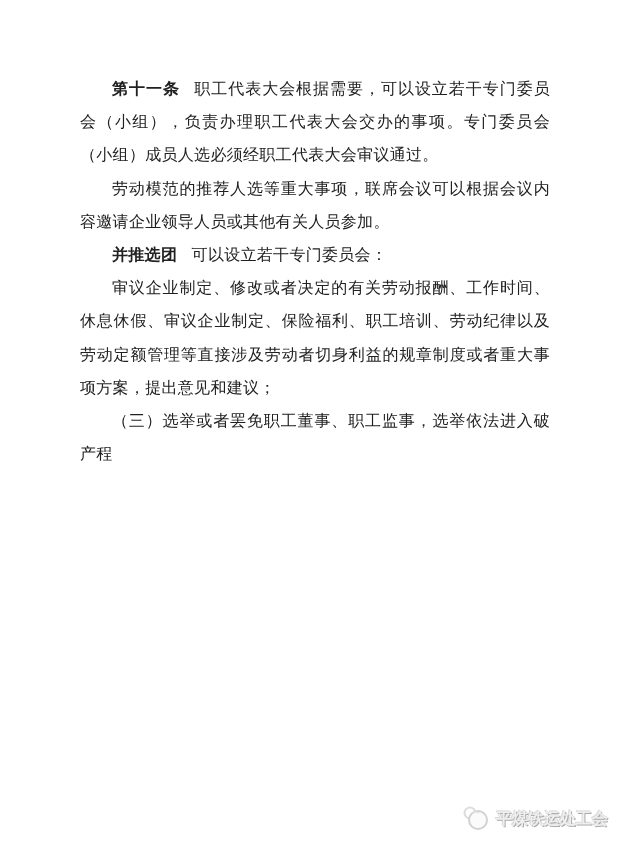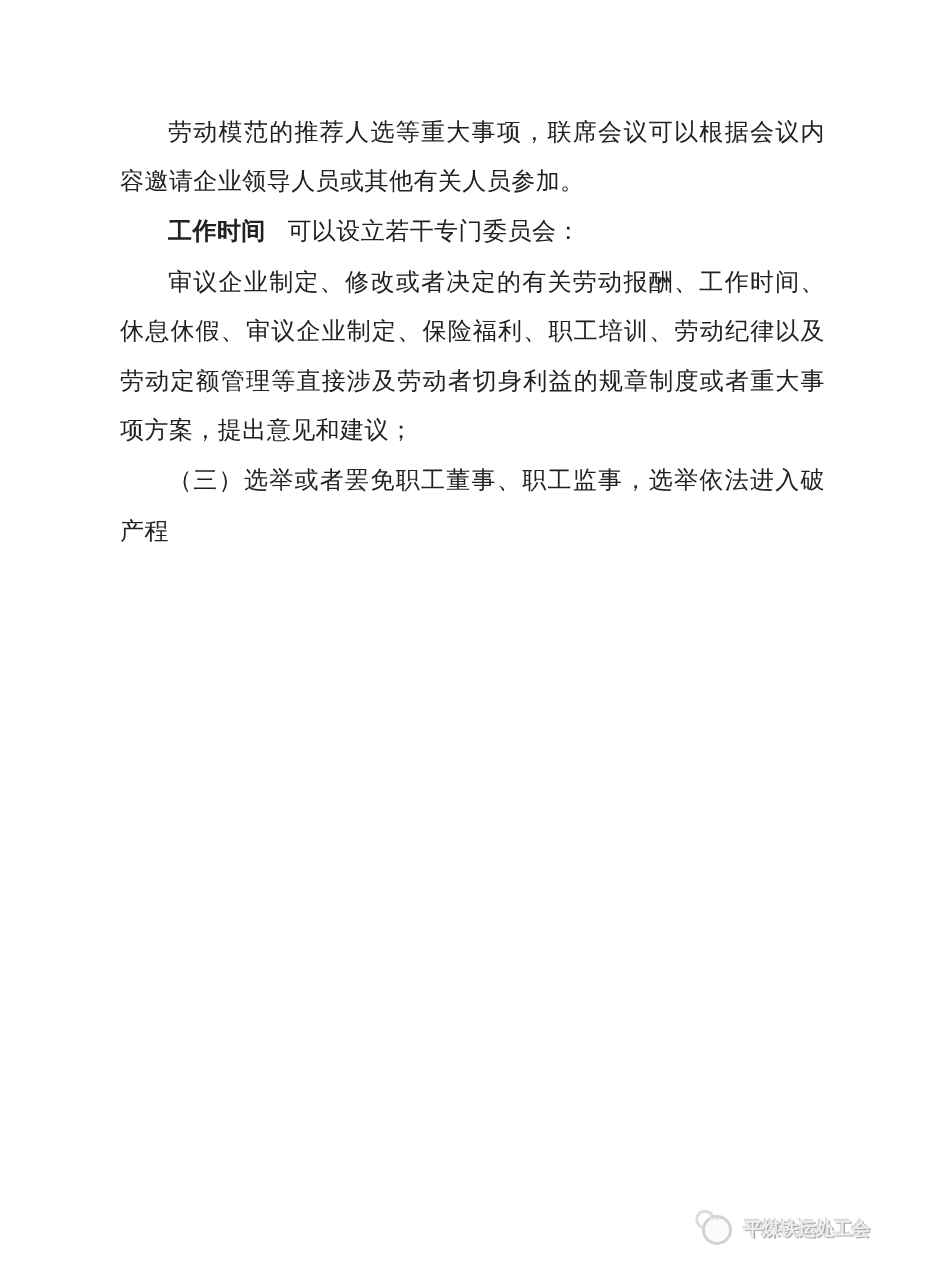--- a/index.html
+++ b/index.html
@@ -44,41 +44,42 @@
     align-items: center;
     gap: 5px;
     user-select: none;
   }
   .wm-icon {
     display: inline-block;
     width: 30px;
     height: 30px;
   }
   .wm-text {
-    font-size: 12px;
+    font-size: 16px;
     font-weight: bold;
     white-space: nowrap;
     color: #efefef;
     text-shadow:
       1px 1px 0 #ababab,
       -1px -1px 0 #d9d9d9,
       0 0 1px #bdbdbd;
   }
 </style>
 </head>
 <body>
 
 <div class="page">
 
   <div class="content" id="paragraphs">
+    <p class="para"><b class="article-no">第十一条</b><span class="para-text">职工代表大会根据需要，可以设立若干专门委员会（小组），负责办理职工代表大会交办的事项。专门委员会（小组）成员人选必须经职工代表大会审议通过。</span></p>
 
 
     <p class="para"><span class="para-text">劳动模范的推荐人选等重大事项，联席会议可以根据会议内容邀请企业领导人员或其他有关人员参加。</span></p>
 
-    <p class="para"><b class="article-no">工作时间</b><span class="para-text">可以设立若干专门委员会：</span></p>
+    <p class="para"><b class="article-no">并推选团</b><span class="para-text">可以设立若干专门委员会：</span></p>
 
 
     <p class="para"><span class="para-text">审议企业制定、修改或者决定的有关劳动报酬、工作时间、休息休假、审议企业制定、保险福利、职工培训、劳动纪律以及劳动定额管理等直接涉及劳动者切身利益的规章制度或者重大事项方案，提出意见和建议；</span></p>
 
 
     <p class="para"><span class="para-text">（三）选举或者罢免职工董事、职工监事，选举依法进入破产程</span></p>
   </div>
 
   <div class="watermark">
     <span class="wm-icon">

